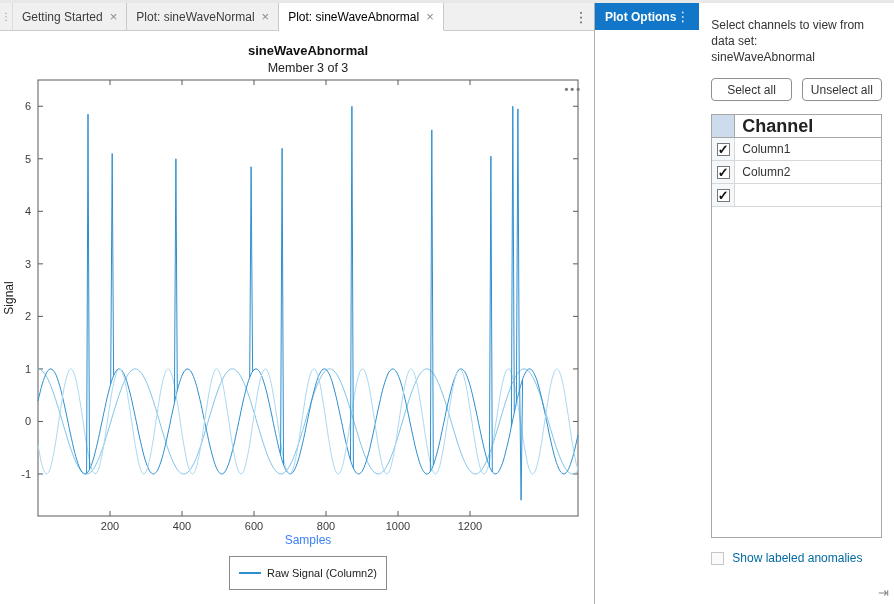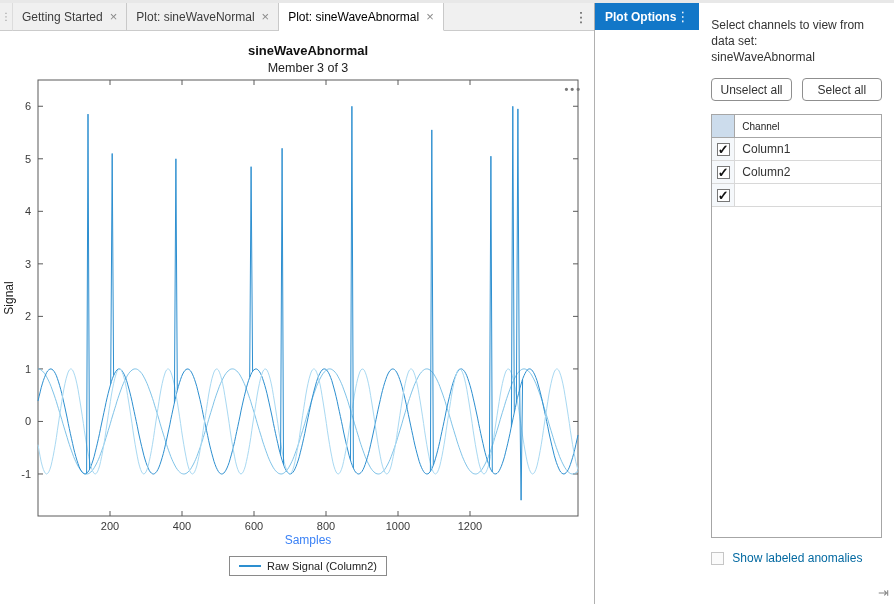--- a/index.html
+++ b/index.html
@@ -26,38 +26,38 @@
     transform:translateX(11px)}
   .plot-subtitle{text-align:center;font-size:12.5px;color:#222;margin-top:3px;transform:translateX(11px)}
   .plot-menu{position:absolute;top:52px;right:12px;color:#777;font-size:11px;letter-spacing:2px;
     cursor:pointer;font-weight:bold}
   #chart-mount{margin-top:1px;line-height:0}
   svg text.tick{font-family:"Liberation Sans",sans-serif;font-size:11px;fill:#3a3a3a}
   svg text.axlabel{font-family:"Liberation Sans",sans-serif;font-size:12px;fill:#222}
   .xlabel{text-align:center;font-size:12px;color:#3b82f6;margin-top:1px;transform:translateX(11px)}
   .legend-wrap{display:flex;justify-content:center;margin-top:9px;transform:translateX(11px)}
   .legend{display:flex;align-items:center;gap:6px;border:1px solid #8a8a8a;background:#fff;
-    padding:3px 9px;font-size:11px;color:#222}
+    padding:10px 9px;font-size:11px;color:#222}
   .legend-line{width:22px;height:2px;background:#2d8fd0}
 
   
   .panel{width:300px;height:100%;border-left:1px solid #b0b0b0;display:flex;
     background:#fff}
   .panel-header{height:27px;background:#1277c8;color:#fff;display:flex;align-items:center;
     padding:0 10px;font-size:12px;font-weight:bold;flex:none}
   .panel-menu{margin-left:auto;font-size:13px;cursor:pointer;font-weight:normal}
   .panel-body{flex:1;position:relative;padding:14px 12px 0 12px;overflow:hidden}
   .desc{font-size:12px;color:#333;line-height:16px}
   .btn-row{display:flex;gap:10px;margin-top:13px}
   .btn{flex:1;height:23px;border:1px solid #8f8f8f;border-radius:4px;background:#fff;
     font-size:12px;color:#333;cursor:pointer;font-family:"Liberation Sans",sans-serif}
   .channel-table{margin-top:13px;border:1px solid #a6a6a6;height:424px;display:flex;
     flex-direction:column;background:#fff}
-  .thead{display:flex;height:23px;flex:none;border-bottom:1px solid #a6a6a6;font-size:10px;
-    font-weight:normal;color:#222}
+  .thead{display:flex;height:23px;flex:none;border-bottom:1px solid #a6a6a6;font-size:18px;
+    font-weight:bold;color:#222}
   .th-check{width:23px;background:#ccdcec;border-right:1px solid #a6a6a6}
   .th-name{flex:1;display:flex;align-items:center;padding-left:7px}
   .trow{display:flex;height:23px;flex:none;border-bottom:1px solid #d8d8d8;font-size:12px;color:#333;cursor:pointer}
   .td-check{width:23px;display:flex;align-items:center;justify-content:center;
     border-right:1px solid #d8d8d8;background:#f5f8fb}
   .td-name{flex:1;display:flex;align-items:center;padding-left:7px}
   .tfill{flex:1;background:#fff}
   .checkbox{width:13px;height:13px;border:1px solid #777;background:#fff;position:relative;
     display:inline-block;flex:none}
   .checkbox.checked::after{content:"\2713";position:absolute;left:0;top:-2px;font-size:13px;
@@ -168,22 +168,22 @@
     <div class="panel-header" style="background: rgb(18, 119, 200);">
       <span>Plot Options</span>
       <span class="panel-menu">⋮</span>
     </div>
     <div class="panel-body">
       <div class="desc">
         <div>Select channels to view from data set:</div>
         <div>sineWaveAbnormal</div>
       </div>
       <div class="btn-row">
+        <button class="btn">Select all</button>
         <button class="btn">Unselect all</button>
-        <button class="btn">Select all</button>
       </div>
       <div class="channel-table">
         <div class="thead">
           <div class="th-check"></div>
           <div class="th-name">Channel</div>
         </div>
         <div class="trow">
           <div class="td-check">
             <span class="checkbox checked"></span>
           </div>

